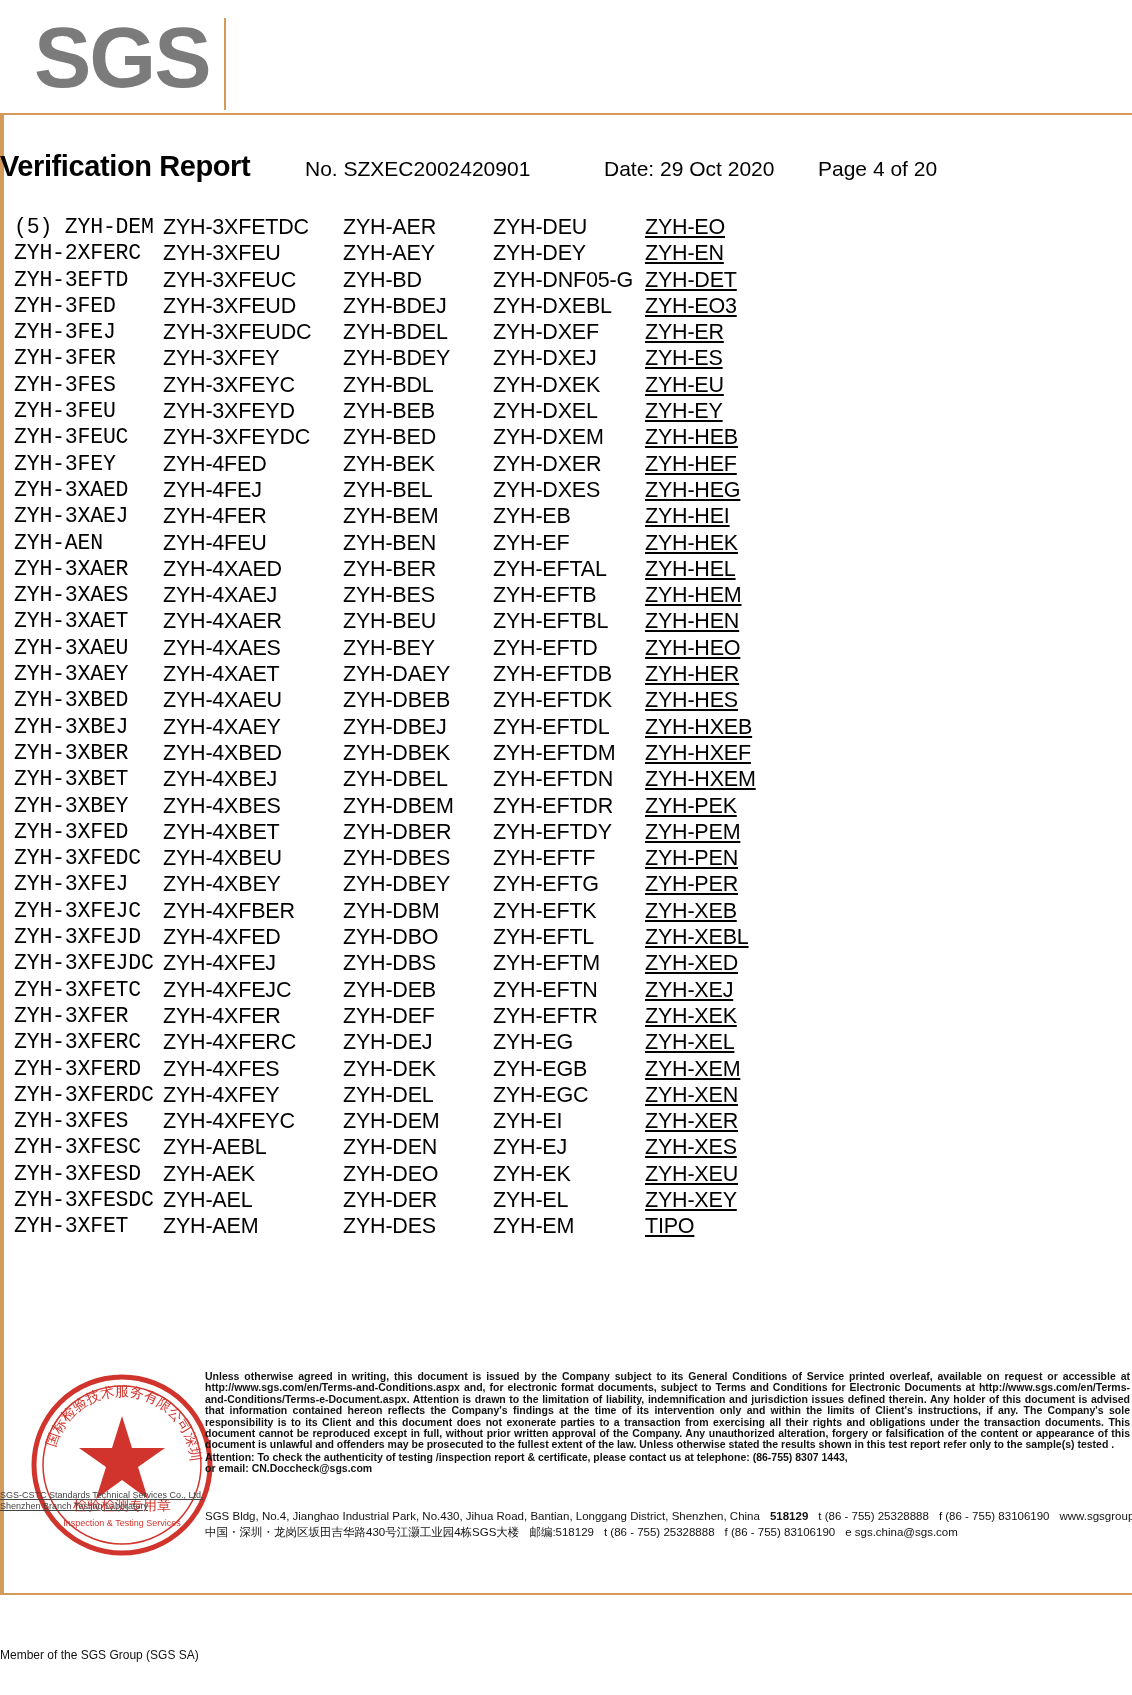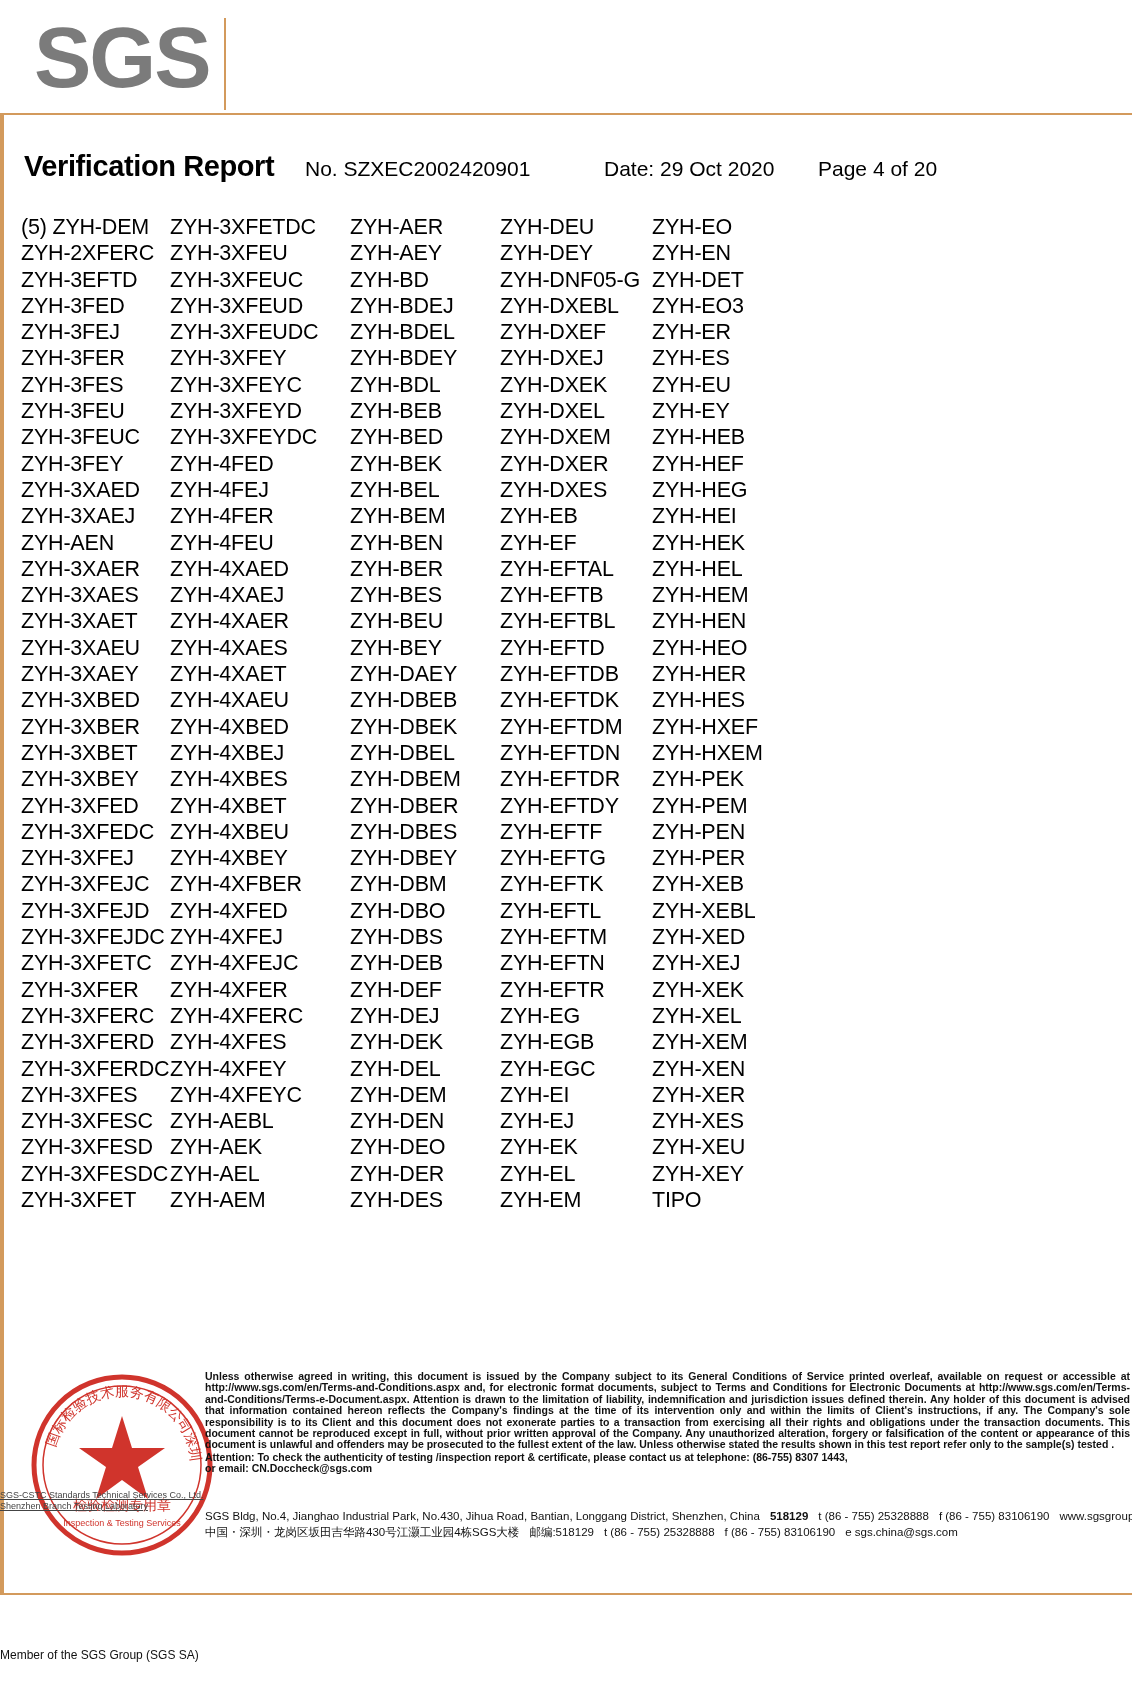--- a/index.html
+++ b/index.html
@@ -47,21 +47,21 @@
 
   .title-row {
     position: absolute;
     left: 0;
     top: 150px;
     width: 1132px;
     height: 40px;
   }
   .title-row .report-title {
     position: absolute;
-    left: 24px;
+    left: 0;
     top: 0px;
     font-size: 29px;
     font-weight: bold;
     letter-spacing: -0.4px;
   }
   .title-row .report-no {
     position: absolute;
     left: 305px;
     top: 7px;
     font-size: 21px;
@@ -90,25 +90,25 @@
     display: block;
     height: 26.3px;
     white-space: nowrap;
     font-size: 21.5px;
     letter-spacing: -0.2px;
   }
   .code-cell {
     display: inline-block;
     vertical-align: top;
   }
-  .c0 { width: 149px; padding-left: 21px; }
+  .c0 { width: 149px; padding-left: 14px; font-family: Liberation Mono, monospace; }
   .c1 { width: 180px; }
   .c2 { width: 150px; }
   .c3 { width: 152px; }
-  .c4 { width: 160px; }
+  .c4 { width: 160px; text-decoration: underline; }
 
   
   .footer-divider {
     position: absolute;
     left: 0px;
     top: 1593px;
     width: 1132px;
     height: 2px;
     background: #d39a5c;
   }
@@ -204,20 +204,21 @@
     <div class="code-row"><span class="code-cell c0">ZYH-3FEY</span><span class="code-cell c1">ZYH-4FED</span><span class="code-cell c2">ZYH-BEK</span><span class="code-cell c3">ZYH-DXER</span><span class="code-cell c4">ZYH-HEF</span></div>
     <div class="code-row"><span class="code-cell c0">ZYH-3XAED</span><span class="code-cell c1">ZYH-4FEJ</span><span class="code-cell c2">ZYH-BEL</span><span class="code-cell c3">ZYH-DXES</span><span class="code-cell c4">ZYH-HEG</span></div>
     <div class="code-row"><span class="code-cell c0">ZYH-3XAEJ</span><span class="code-cell c1">ZYH-4FER</span><span class="code-cell c2">ZYH-BEM</span><span class="code-cell c3">ZYH-EB</span><span class="code-cell c4">ZYH-HEI</span></div>
     <div class="code-row"><span class="code-cell c0">ZYH-AEN</span><span class="code-cell c1">ZYH-4FEU</span><span class="code-cell c2">ZYH-BEN</span><span class="code-cell c3">ZYH-EF</span><span class="code-cell c4">ZYH-HEK</span></div>
     <div class="code-row"><span class="code-cell c0">ZYH-3XAER</span><span class="code-cell c1">ZYH-4XAED</span><span class="code-cell c2">ZYH-BER</span><span class="code-cell c3">ZYH-EFTAL</span><span class="code-cell c4">ZYH-HEL</span></div>
     <div class="code-row"><span class="code-cell c0">ZYH-3XAES</span><span class="code-cell c1">ZYH-4XAEJ</span><span class="code-cell c2">ZYH-BES</span><span class="code-cell c3">ZYH-EFTB</span><span class="code-cell c4">ZYH-HEM</span></div>
     <div class="code-row"><span class="code-cell c0">ZYH-3XAET</span><span class="code-cell c1">ZYH-4XAER</span><span class="code-cell c2">ZYH-BEU</span><span class="code-cell c3">ZYH-EFTBL</span><span class="code-cell c4">ZYH-HEN</span></div>
     <div class="code-row"><span class="code-cell c0">ZYH-3XAEU</span><span class="code-cell c1">ZYH-4XAES</span><span class="code-cell c2">ZYH-BEY</span><span class="code-cell c3">ZYH-EFTD</span><span class="code-cell c4">ZYH-HEO</span></div>
     <div class="code-row"><span class="code-cell c0">ZYH-3XAEY</span><span class="code-cell c1">ZYH-4XAET</span><span class="code-cell c2">ZYH-DAEY</span><span class="code-cell c3">ZYH-EFTDB</span><span class="code-cell c4">ZYH-HER</span></div>
     <div class="code-row"><span class="code-cell c0">ZYH-3XBED</span><span class="code-cell c1">ZYH-4XAEU</span><span class="code-cell c2">ZYH-DBEB</span><span class="code-cell c3">ZYH-EFTDK</span><span class="code-cell c4">ZYH-HES</span></div>
+    <div class="code-row"><span class="code-cell c0">ZYH-3XBEJ</span><span class="code-cell c1">ZYH-4XAEY</span><span class="code-cell c2">ZYH-DBEJ</span><span class="code-cell c3">ZYH-EFTDL</span><span class="code-cell c4">ZYH-HXEB</span></div>
     <div class="code-row"><span class="code-cell c0">ZYH-3XBER</span><span class="code-cell c1">ZYH-4XBED</span><span class="code-cell c2">ZYH-DBEK</span><span class="code-cell c3">ZYH-EFTDM</span><span class="code-cell c4">ZYH-HXEF</span></div>
     <div class="code-row"><span class="code-cell c0">ZYH-3XBET</span><span class="code-cell c1">ZYH-4XBEJ</span><span class="code-cell c2">ZYH-DBEL</span><span class="code-cell c3">ZYH-EFTDN</span><span class="code-cell c4">ZYH-HXEM</span></div>
     <div class="code-row"><span class="code-cell c0">ZYH-3XBEY</span><span class="code-cell c1">ZYH-4XBES</span><span class="code-cell c2">ZYH-DBEM</span><span class="code-cell c3">ZYH-EFTDR</span><span class="code-cell c4">ZYH-PEK</span></div>
     <div class="code-row"><span class="code-cell c0">ZYH-3XFED</span><span class="code-cell c1">ZYH-4XBET</span><span class="code-cell c2">ZYH-DBER</span><span class="code-cell c3">ZYH-EFTDY</span><span class="code-cell c4">ZYH-PEM</span></div>
     <div class="code-row"><span class="code-cell c0">ZYH-3XFEDC</span><span class="code-cell c1">ZYH-4XBEU</span><span class="code-cell c2">ZYH-DBES</span><span class="code-cell c3">ZYH-EFTF</span><span class="code-cell c4">ZYH-PEN</span></div>
     <div class="code-row"><span class="code-cell c0">ZYH-3XFEJ</span><span class="code-cell c1">ZYH-4XBEY</span><span class="code-cell c2">ZYH-DBEY</span><span class="code-cell c3">ZYH-EFTG</span><span class="code-cell c4">ZYH-PER</span></div>
     <div class="code-row"><span class="code-cell c0">ZYH-3XFEJC</span><span class="code-cell c1">ZYH-4XFBER</span><span class="code-cell c2">ZYH-DBM</span><span class="code-cell c3">ZYH-EFTK</span><span class="code-cell c4">ZYH-XEB</span></div>
     <div class="code-row"><span class="code-cell c0">ZYH-3XFEJD</span><span class="code-cell c1">ZYH-4XFED</span><span class="code-cell c2">ZYH-DBO</span><span class="code-cell c3">ZYH-EFTL</span><span class="code-cell c4">ZYH-XEBL</span></div>
     <div class="code-row"><span class="code-cell c0">ZYH-3XFEJDC</span><span class="code-cell c1">ZYH-4XFEJ</span><span class="code-cell c2">ZYH-DBS</span><span class="code-cell c3">ZYH-EFTM</span><span class="code-cell c4">ZYH-XED</span></div>
     <div class="code-row"><span class="code-cell c0">ZYH-3XFETC</span><span class="code-cell c1">ZYH-4XFEJC</span><span class="code-cell c2">ZYH-DEB</span><span class="code-cell c3">ZYH-EFTN</span><span class="code-cell c4">ZYH-XEJ</span></div>

